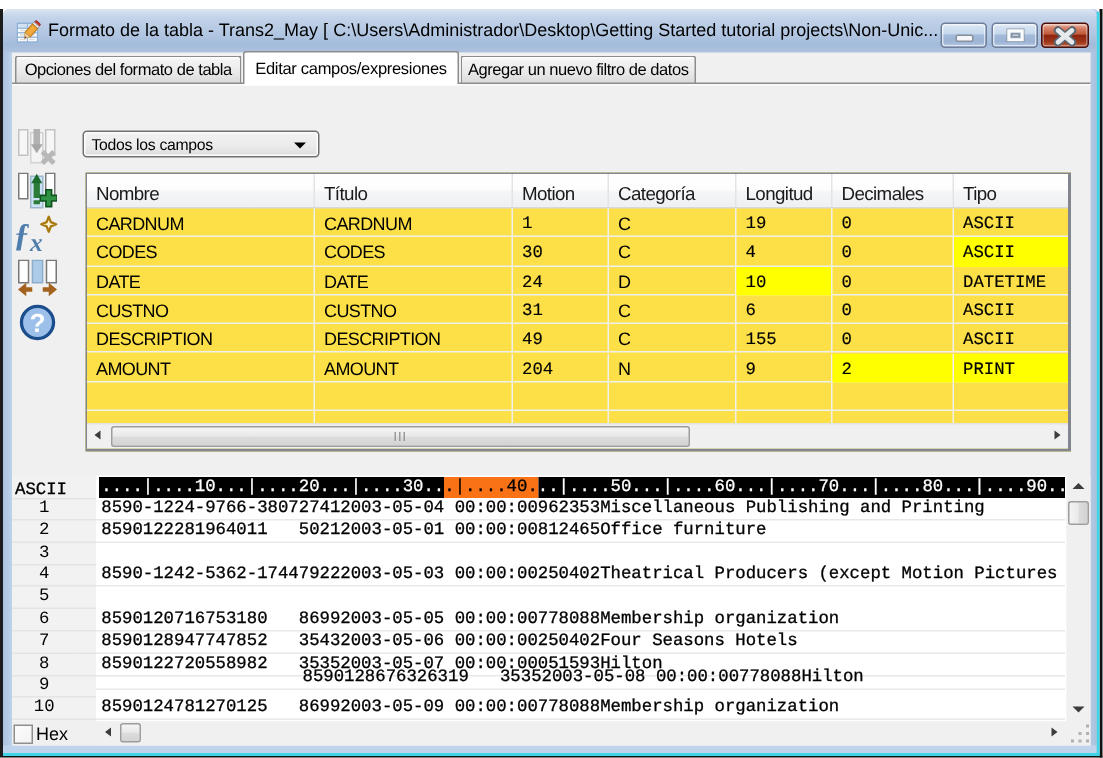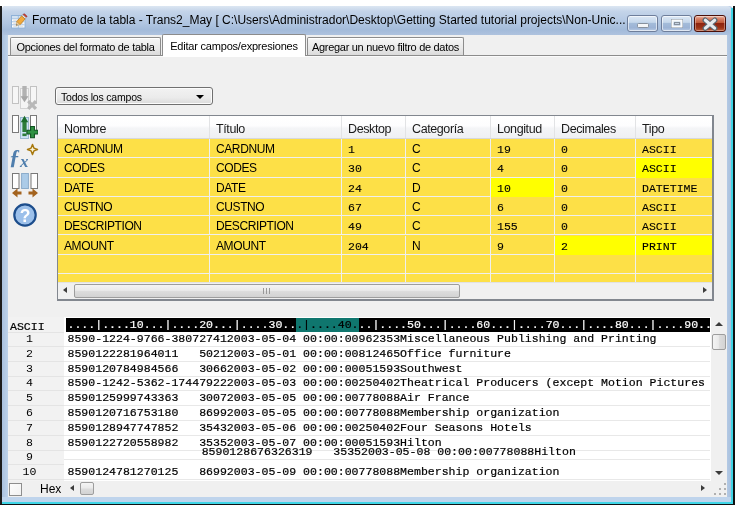--- a/index.html
+++ b/index.html
@@ -53,28 +53,28 @@
 .arrL{width:0;height:0;border-top:3.5px solid transparent;border-bottom:3.5px solid transparent;border-right:4.5px solid #3c3c3c}
 .arrR{width:0;height:0;border-top:3.5px solid transparent;border-bottom:3.5px solid transparent;border-left:4.5px solid #3c3c3c}
 .arrU{width:0;height:0;border-left:4px solid transparent;border-right:4px solid transparent;border-bottom:4.5px solid #3c3c3c}
 .arrD{width:0;height:0;border-left:4px solid transparent;border-right:4px solid transparent;border-top:4.5px solid #3c3c3c}
 #gutter{position:absolute;left:8px;top:317px;width:56px;height:164px;background:#f2f2f2}
 #dataarea{position:absolute;left:64px;top:317px;width:647px;height:164px;background:#fff}
 .mono{font-family:"Liberation Mono",monospace}
 #ruler{position:absolute;left:66px;top:318px;height:14px;width:644px;overflow:hidden;font-family:"Liberation Mono",monospace;font-size:11.56px;line-height:14px;white-space:pre;-webkit-text-stroke:0.2px currentColor}
 #ruler span{display:inline-block}
 .rblack{background:#000;color:#fff}
-.rwhite{background:#0f766e;color:#000}
+.rwhite{background:#f97316;color:#000}
 #asciilab{position:absolute;left:10px;top:319.5px;font-family:"Liberation Mono",monospace;font-size:11.56px;line-height:14px;color:#000;-webkit-text-stroke:0.2px #000}
 .drow{position:absolute;left:64px;width:646px;height:15px;border-bottom:1px solid #e8e8e8;font-family:"Liberation Mono",monospace;font-size:11.56px;line-height:14px;white-space:pre;overflow:hidden;color:#000;-webkit-text-stroke:0.2px #000}
 .rnum{position:absolute;left:8px;width:43px;height:15px;border-bottom:1px solid #e4e4e4;font-family:"Liberation Mono",monospace;font-size:11.56px;line-height:14px;text-align:center;color:#000}
 .gutline{position:absolute;left:51px;width:13px;height:15px;border-bottom:1px solid #e4e4e4}
 #hexrow{position:absolute;left:8px;top:481px;width:719px;height:16px;background:#f0f0f0}
 #hexcb{position:absolute;left:9px;top:483px;width:13px;height:13px;background:linear-gradient(135deg,#fdfdfd,#f2f2f2);border:1px solid #8e8e8e}
-#hexlab{position:absolute;left:40px;top:482px;font-size:12px;color:#000}
+#hexlab{position:absolute;left:24px;top:482px;font-size:12px;color:#000}
 #grip{position:absolute;left:712px;top:481px;width:15px;height:16px}
 </style></head>
 <body>
 <div id="stage">
   <div id="blackL"></div>
     <div id="blackR"></div>
     <div id="blackB"></div>
   <div id="frame"></div>
   <div id="cyanR"></div>
     <div id="cyanB"></div>
@@ -159,21 +159,21 @@
 
   <div id="combo">
       <span class="txt">Todos los campos</span>
       <span class="arr"></span>
     </div>
 
   <div id="grid">
     <div id="ghead">
       <div class="hcell" style="left:0;width:152px">Nombre</div>
       <div class="hcell" style="left:152px;width:132px">Título</div>
-      <div class="hcell" style="left:284px;width:64px">Desktop</div>
+      <div class="hcell" style="left:284px;width:64px">Motion</div>
       <div class="hcell" style="left:348px;width:85px">Categoría</div>
       <div class="hcell" style="left:433px;width:64px">Longitud</div>
       <div class="hcell" style="left:578px;width:76px;border-right:none">Tipo</div>
       <div class="hcell" style="left:497px;width:81px">Decimales</div>
     </div>
   <div class="grow" style="top: 23px;">
         <div class="gcell" style="left: 0px; width: 152px;">CARDNUM</div>
         <div class="gcell" style="left: 152px; width: 132px;">CARDNUM</div>
         <div class="gcell mono" style="left: 284px; width: 64px;">1</div>
         <div class="gcell" style="left: 348px; width: 85px;">C</div>
@@ -195,21 +195,21 @@
         <div class="gcell" style="left: 152px; width: 132px;">DATE</div>
         <div class="gcell mono" style="left: 284px; width: 64px;">24</div>
         <div class="gcell" style="left: 348px; width: 85px;">D</div>
         <div class="gcell mono ylw" style="left: 433px; width: 64px;">10</div>
         <div class="gcell mono" style="left: 497px; width: 81px;">0</div>
         <div class="gcell mono" style="left: 578px; width: 76px; border-right: none;">DATETIME</div>
       </div>
       <div class="grow" style="top: 80.9px;">
         <div class="gcell" style="left: 0px; width: 152px;">CUSTNO</div>
         <div class="gcell" style="left: 152px; width: 132px;">CUSTNO</div>
-        <div class="gcell mono" style="left: 284px; width: 64px;">67</div>
+        <div class="gcell mono" style="left: 284px; width: 64px;">31</div>
         <div class="gcell" style="left: 348px; width: 85px;">C</div>
         <div class="gcell mono" style="left: 433px; width: 64px;">6</div>
         <div class="gcell mono" style="left: 497px; width: 81px;">0</div>
         <div class="gcell mono" style="left: 578px; width: 76px; border-right: none;">ASCII</div>
       </div>
       <div class="grow" style="top: 100.2px;">
         <div class="gcell" style="left: 0px; width: 152px;">DESCRIPTION</div>
         <div class="gcell" style="left: 152px; width: 132px;">DESCRIPTION</div>
         <div class="gcell mono" style="left: 284px; width: 64px;">49</div>
         <div class="gcell" style="left: 348px; width: 85px;">C</div>
@@ -264,27 +264,25 @@
   <div id="hexcb"></div>
   <div id="hexlab">Hex</div>
 <div class="rnum" style="top: 332px;">1</div>
     <div class="gutline" style="top: 332px;"></div>
     <div class="drow" style="top: 332px;"><span style="padding-left: 3.5px;">8590-1224-9766-380727412003-05-04 00:00:00962353Miscellaneous Publishing and Printing</span></div>
     <div class="rnum" style="top: 346.8px;">2</div>
     <div class="gutline" style="top: 346.8px;"></div>
     <div class="drow" style="top: 346.8px;"><span style="padding-left: 3.5px;">8590122281964011   50212003-05-01 00:00:00812465Office furniture</span></div>
     <div class="rnum" style="top: 361.6px;">3</div>
     <div class="gutline" style="top: 361.6px;"></div>
-    <div class="drow" style="top: 361.6px;"><span style="padding-left: 3.5px;">8590120784984566   30662003-05-02 00:00:00051593Southwest</span></div>
     <div class="rnum" style="top: 376.4px;">4</div>
     <div class="gutline" style="top: 376.4px;"></div>
     <div class="drow" style="top: 376.4px;"><span style="padding-left: 3.5px;">8590-1242-5362-174479222003-05-03 00:00:00250402Theatrical Producers (except Motion Pictures and Video)</span></div>
     <div class="rnum" style="top: 391.2px;">5</div>
     <div class="gutline" style="top: 391.2px;"></div>
-    <div class="drow" style="top: 391.2px;"><span style="padding-left: 3.5px;">8590125999743363   30072003-05-05 00:00:00778088Air France</span></div>
     <div class="rnum" style="top: 406px;">6</div>
     <div class="gutline" style="top: 406px;"></div>
     <div class="drow" style="top: 406px;"><span style="padding-left: 3.5px; text-align: right;">8590120716753180   86992003-05-05 00:00:00778088Membership organization</span></div>
     <div class="rnum" style="top: 420.8px;">7</div>
     <div class="gutline" style="top: 420.8px;"></div>
     <div class="drow" style="top: 420.8px;"><span style="padding-left: 3.5px;">8590128947747852   35432003-05-06 00:00:00250402Four Seasons Hotels</span></div>
     <div class="rnum" style="top: 435.6px;">8</div>
     <div class="gutline" style="top: 435.6px;"></div>
     <div class="drow" style="top: 435.6px;"><span style="padding-left: 3.5px;">8590122720558982   35352003-05-07 00:00:00051593Hilton</span></div>
     <div class="rnum" style="top: 450.4px;">9</div>

